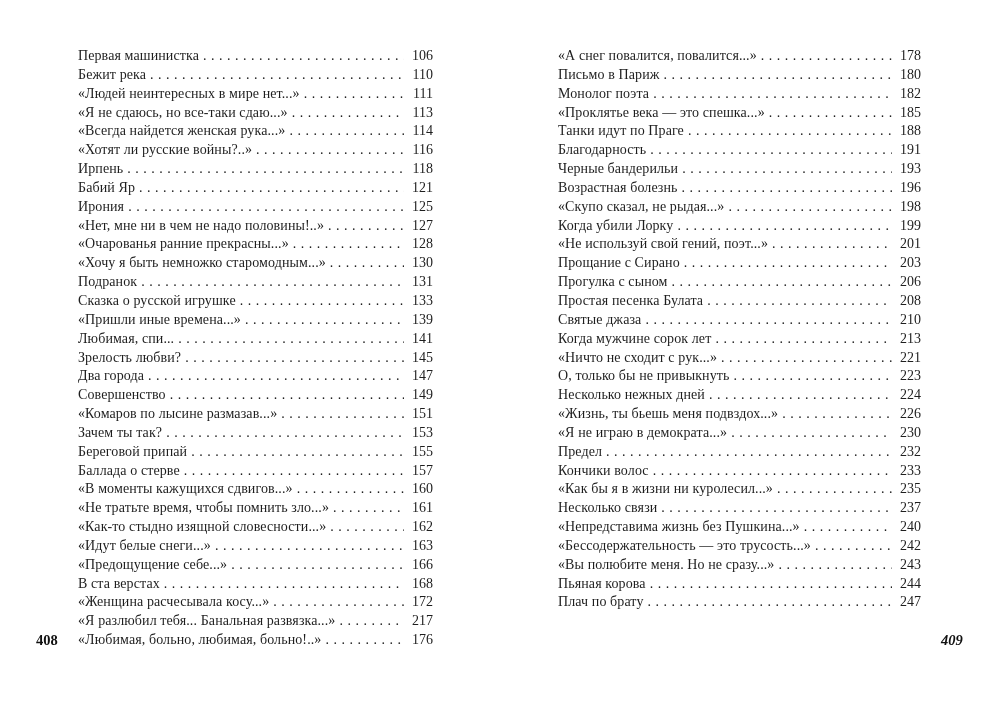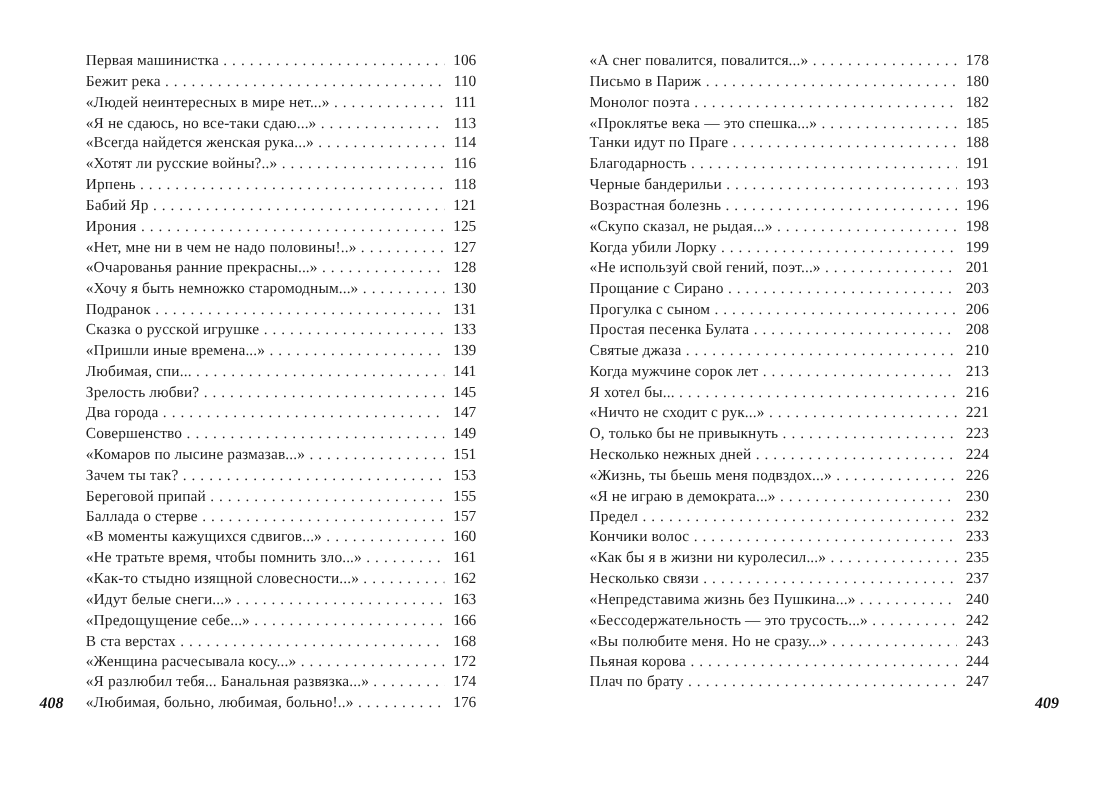--- a/index.html
+++ b/index.html
@@ -14,21 +14,21 @@
     background: #ffffff;
     overflow: hidden;
     font-family: "Liberation Serif", "DejaVu Serif", serif;
     color: #1e1e1e;
   }
   .toc-col {
     position: absolute;
     top: 47px;
   }
   .toc-col.left  { left: 78px;  width: 355px; }
-  .toc-col.right { left: 536px; width: 363px; }
+  .toc-col.right { left: 558px; width: 363px; }
   .toc-row {
     display: flex;
     align-items: baseline;
     height: 18.85px;
     font-size: 14px;
     line-height: 18.85px;
     white-space: nowrap;
   }
   .toc-title {
     flex: 0 0 auto;
@@ -52,21 +52,21 @@
     text-align: right;
   }
   .folio {
     position: absolute;
     top: 631px;
     font-size: 14.5px;
     font-weight: bold;
     line-height: 19px;
     color: #111111;
   }
-  .folio.left  { left: 36px; font-style: italic; }
+  .folio.left  { left: 36px; }
   .folio.right { left: 941px; font-style: italic; }
 </style>
 </head>
 <body>
 
 <div class="spread">
 
   <div class="toc-col left">
   <div class="toc-row">
     <span class="toc-title">Первая машинистка</span>
@@ -244,21 +244,21 @@
 
   <div class="toc-row">
     <span class="toc-title">«Женщина расчесывала косу...»</span>
     <span class="toc-dots"></span>
     <span class="toc-page">172</span>
   </div>
 
   <div class="toc-row">
     <span class="toc-title">«Я разлюбил тебя... Банальная развязка...»</span>
     <span class="toc-dots"></span>
-    <span class="toc-page">174</span>
+    <span class="toc-page">217</span>
   </div>
 
   <div class="toc-row">
     <span class="toc-title">«Любимая, больно, любимая, больно!..»</span>
     <span class="toc-dots"></span>
     <span class="toc-page">176</span>
   </div>
 </div>
 
   <div class="folio left">408</div>
@@ -353,25 +353,20 @@
     <span class="toc-dots"></span>
     <span class="toc-page">210</span>
   </div>
 
   <div class="toc-row">
     <span class="toc-title">Когда мужчине сорок лет</span>
     <span class="toc-dots"></span>
     <span class="toc-page">213</span>
   </div>
 
-  <div class="toc-row">
-    <span class="toc-title">Я хотел бы...</span>
-    <span class="toc-dots"></span>
-    <span class="toc-page">216</span>
-  </div>
 
   <div class="toc-row">
     <span class="toc-title">«Ничто не сходит с рук...»</span>
     <span class="toc-dots"></span>
     <span class="toc-page">221</span>
   </div>
 
   <div class="toc-row">
     <span class="toc-title">О, только бы не привыкнуть</span>
     <span class="toc-dots"></span>

